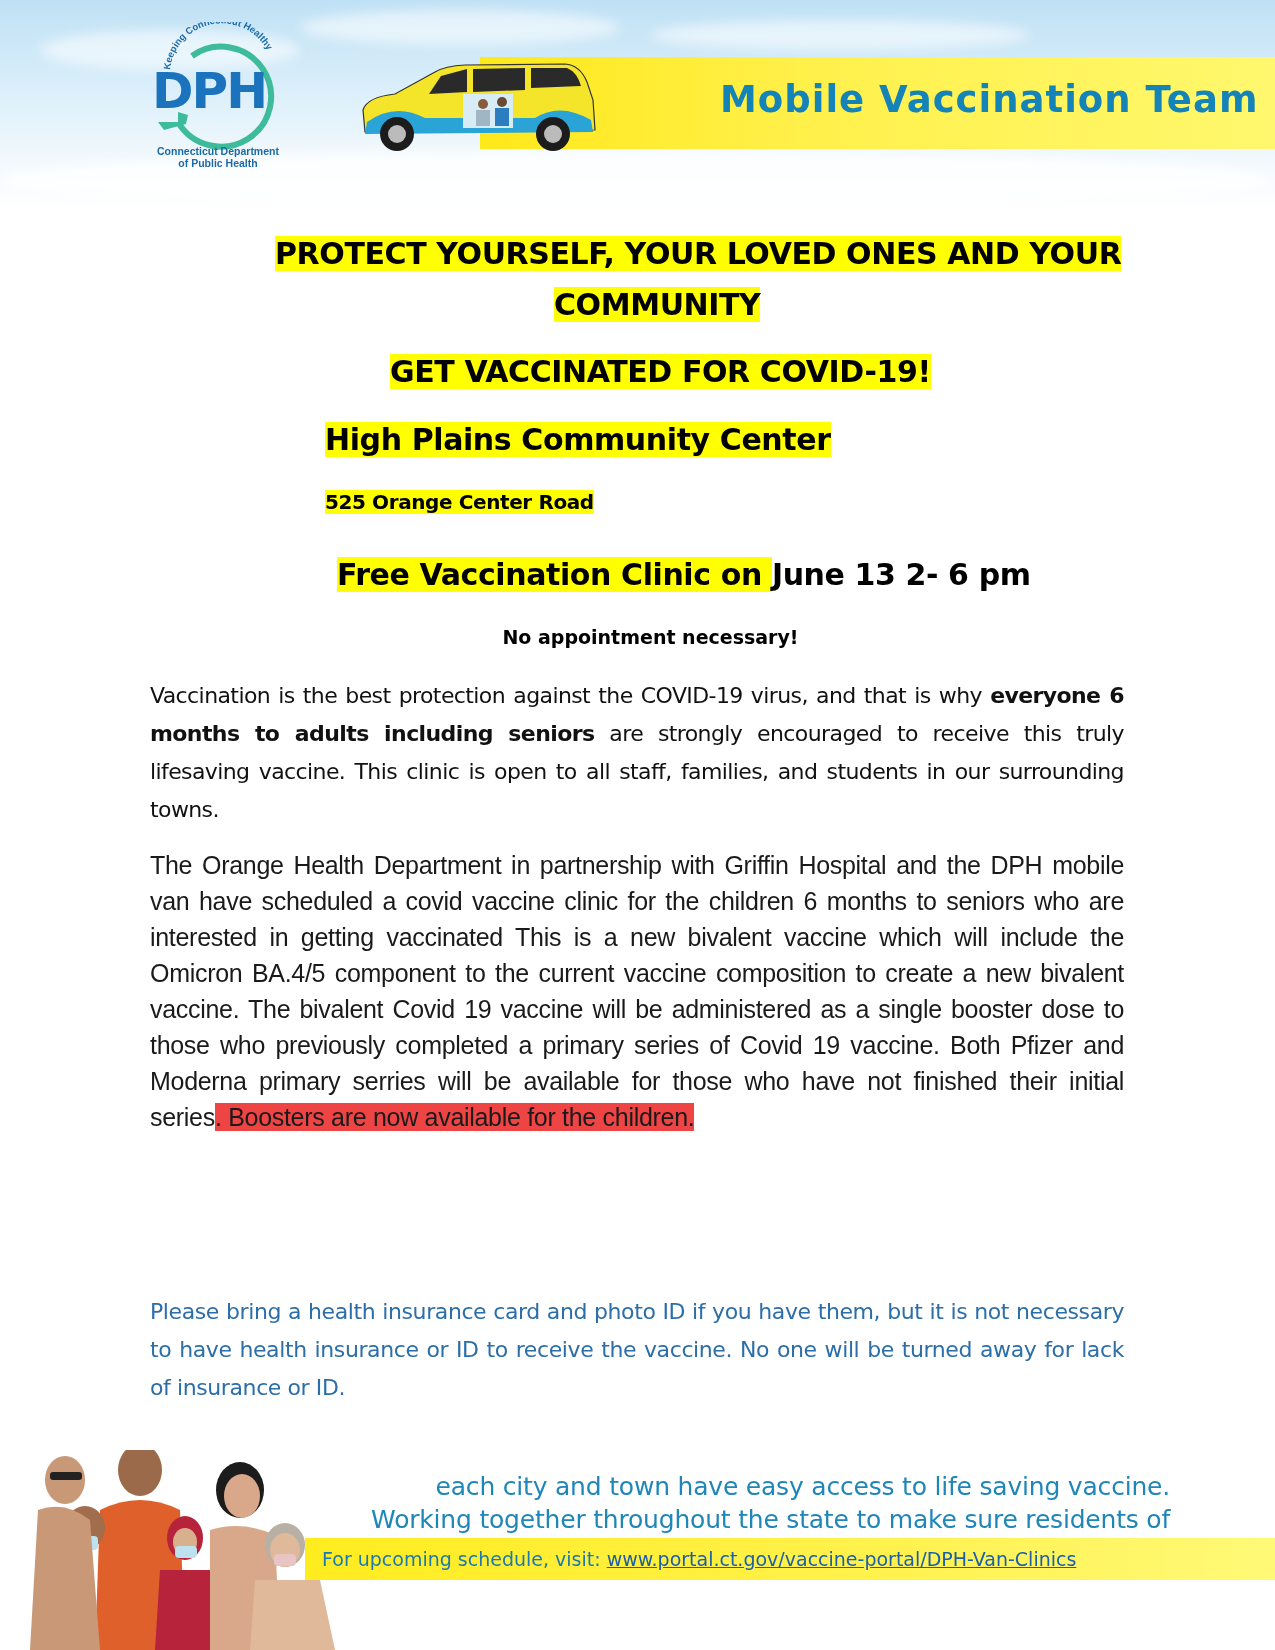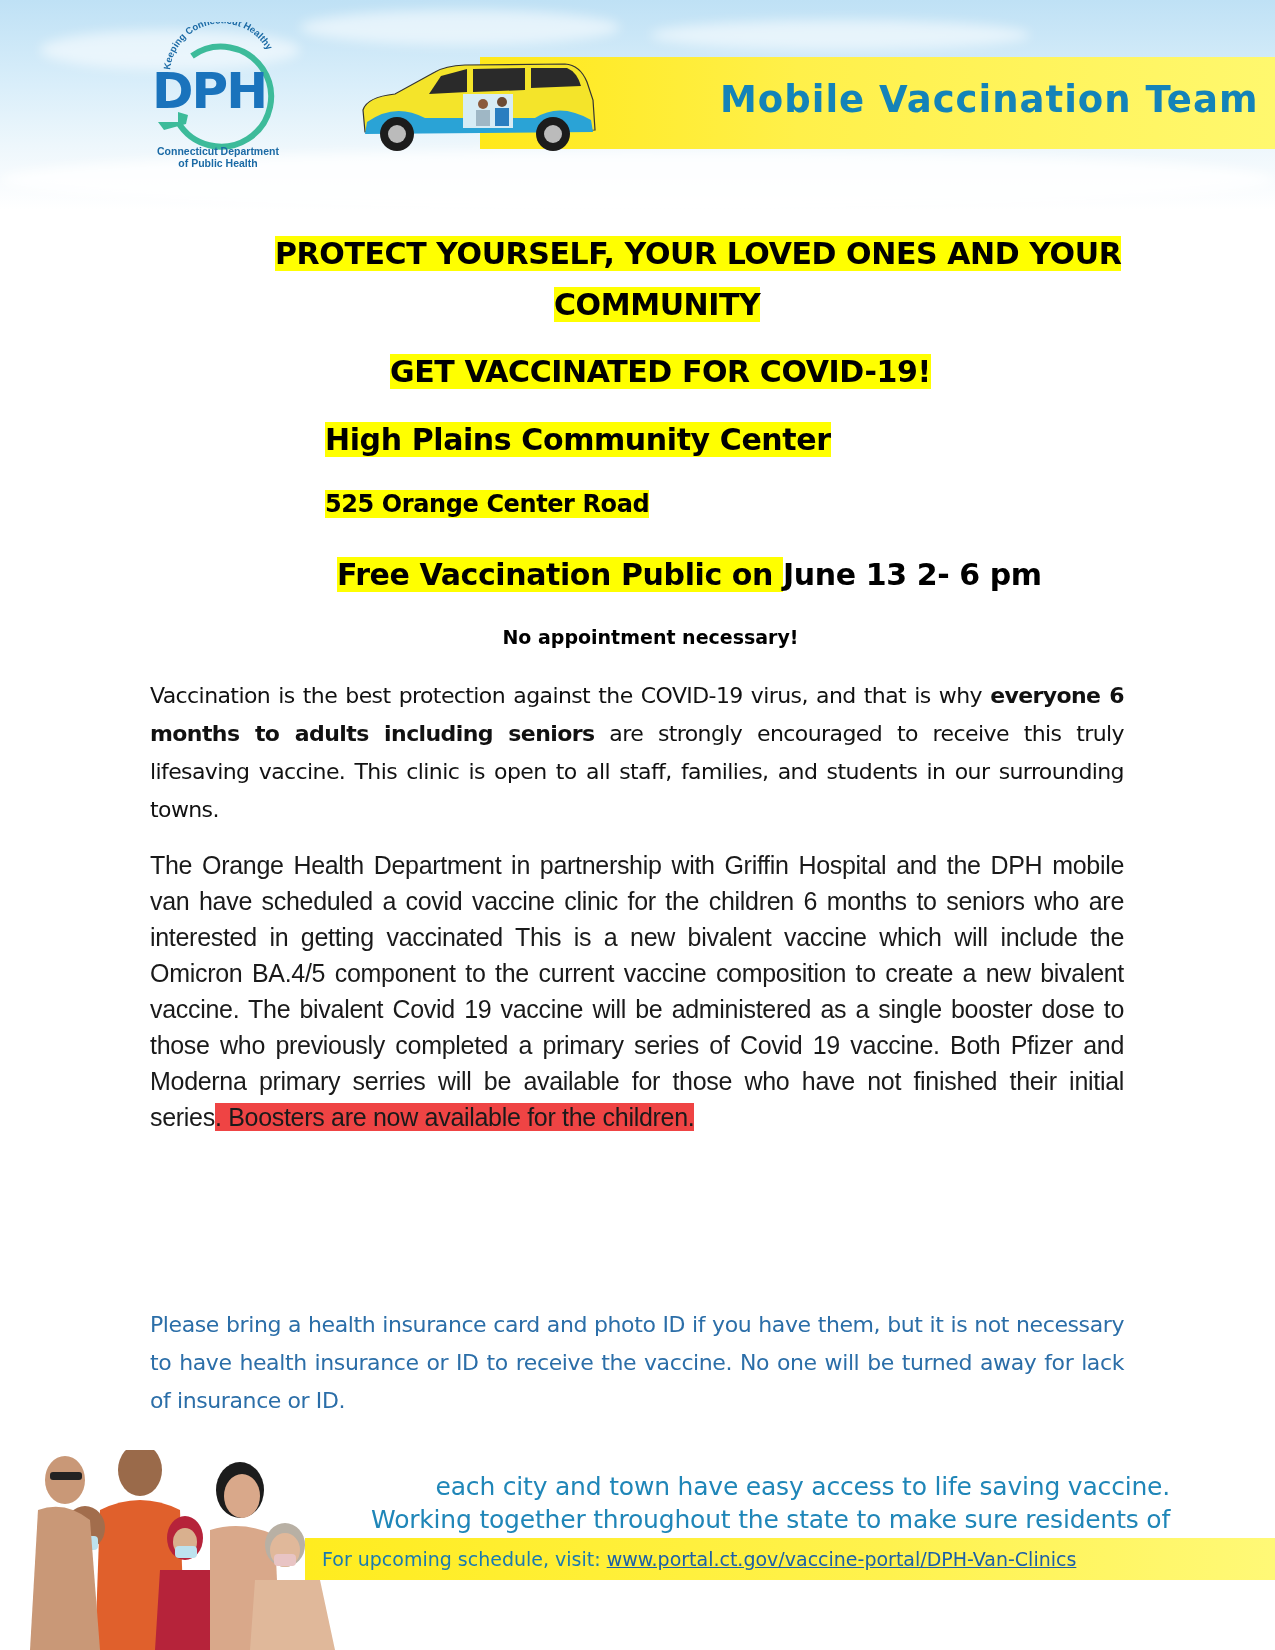--- a/index.html
+++ b/index.html
@@ -28,41 +28,41 @@
     }
     .van { position: absolute; left: 355px; top: 52px; width: 245px; height: 105px; }
 
     
     .hl { position: absolute; font-family: "DejaVu Sans", sans-serif; font-weight: bold; color: #000; white-space: nowrap; padding-left: 26px; }
     .mark { background: #ffff00; }
     .h1a { top: 236px; left: 249px; font-size: 30px; letter-spacing: -0.4px; }
     .h1b { top: 287px; left: 528px; font-size: 30px; letter-spacing: -0.4px; }
     .h2 { top: 354px; left: 364px; font-size: 30px; letter-spacing: -0.4px; }
     .h3 { top: 422px; left: 299px; font-size: 30px; letter-spacing: -0.4px; }
-    .h4 { top: 490px; left: 299px; font-size: 24px; letter-spacing: -0.4px; }
+    .h4 { top: 490px; left: 299px; font-size: 20px; letter-spacing: -0.4px; }
     .h5 { top: 557px; left: 311px; font-size: 30px; letter-spacing: -0.4px; }
     .noappt { top: 626px; left: 0; width: 1275px; text-align: center; font-size: 19px; }
 
     
     .para1 {
       position: absolute; left: 150px; top: 677px; width: 974px;
       font-family: "DejaVu Sans", sans-serif; font-size: 22px; line-height: 38px;
       text-align: justify; color: #111; letter-spacing: -0.6px;
     }
     .para1 b { font-weight: bold; }
     .para2 {
       position: absolute; left: 150px; top: 847px; width: 974px;
       font-family: "Liberation Sans", sans-serif; font-size: 25px; line-height: 36px;
       text-align: justify; color: #1a1a1a; letter-spacing: -0.3px;
     }
     .para2 .mark { background: #ef4444; }
     .para3 {
       position: absolute; left: 150px; top: 1293px; width: 974px;
       font-family: "DejaVu Sans", sans-serif; font-size: 22px; line-height: 38px;
-      text-align: justify; color: #2b6ea8; letter-spacing: -0.4px; margin-top: 13px;
+      text-align: justify; color: #2b6ea8; letter-spacing: -0.4px;
     }
 
     
     .people { position: absolute; left: 10px; top: 1450px; width: 335px; height: 200px; }
     .tagline {
       position: absolute; right: 105px; top: 1470px; text-align: right;
       font-family: "DejaVu Sans", sans-serif; font-size: 25px; line-height: 33px;
       color: #1f86b8; letter-spacing: -0.2px;
     }
     .visit-bar {
@@ -119,21 +119,21 @@
     <circle cx="198" cy="82" r="17" fill="#1c1c1c"></circle>
     <circle cx="198" cy="82" r="9" fill="#bbb"></circle>
   </svg>
 </div>
 
 <div class="hl h1a"><span class="mark">PROTECT YOURSELF, YOUR LOVED ONES AND YOUR</span></div>
 <div class="hl h1b"><span class="mark">COMMUNITY</span></div>
 <div class="hl h2"><span class="mark">GET VACCINATED FOR COVID-19!</span></div>
 <div class="hl h3"><span class="mark">High Plains Community Center</span></div>
 <div class="hl h4"><span class="mark">525 Orange Center Road</span></div>
-<div class="hl h5"><span class="mark">Free Vaccination Public on </span><span>June 13 2- 6 pm</span></div>
+<div class="hl h5"><span class="mark">Free Vaccination Clinic on </span><span>June 13 2- 6 pm</span></div>
 <div class="hl noappt">No appointment necessary!</div>
 
 <p class="para1"><span>Vaccination is the best protection against the COVID-19 virus, and that is why </span><b>everyone 6 months to adults including seniors</b><span> are strongly encouraged to receive this truly lifesaving vaccine. This clinic is open to all staff, families, and students in our surrounding towns.</span></p>
 
 <p class="para2"><span>The Orange Health Department in partnership with Griffin Hospital and the DPH mobile van have scheduled a covid vaccine clinic for the children 6 months to seniors who are interested in getting vaccinated This is a new bivalent vaccine which will include the Omicron BA.4/5 component to the current vaccine composition to create a new bivalent vaccine. The bivalent Covid 19 vaccine will be administered as a single booster dose to those who previously completed a primary series of Covid 19 vaccine. Both Pfizer and Moderna primary serries will be available for those who have not finished their initial series</span><span class="mark">.  Boosters are now available for the children.</span></p>
 
 <p class="para3">Please bring a health insurance card and photo ID if you have them, but it is not necessary to have health insurance or ID to receive the vaccine. No one will be turned away for lack of insurance or ID.</p>
 
 <svg class="people" viewBox="0 0 335 200">
   <rect x="0" y="40" width="335" height="160" fill="#ffffff"></rect>

